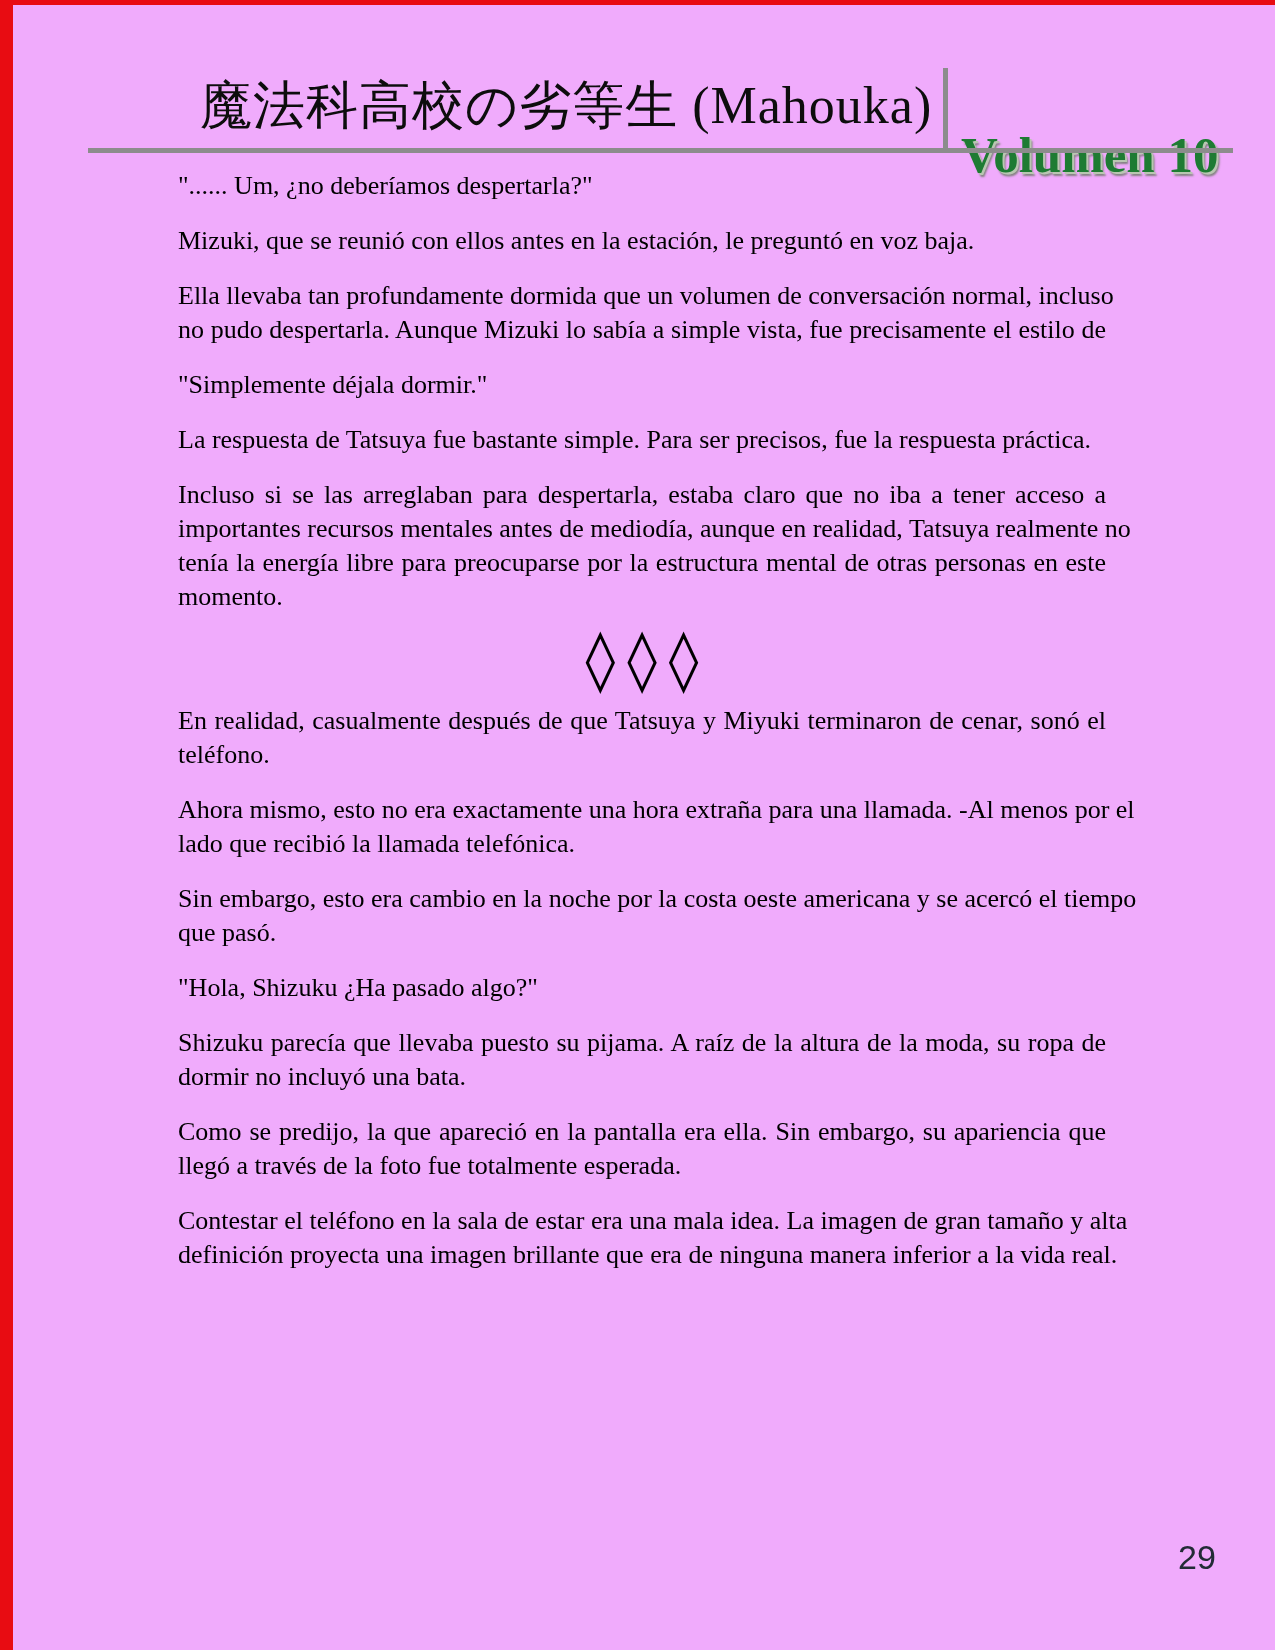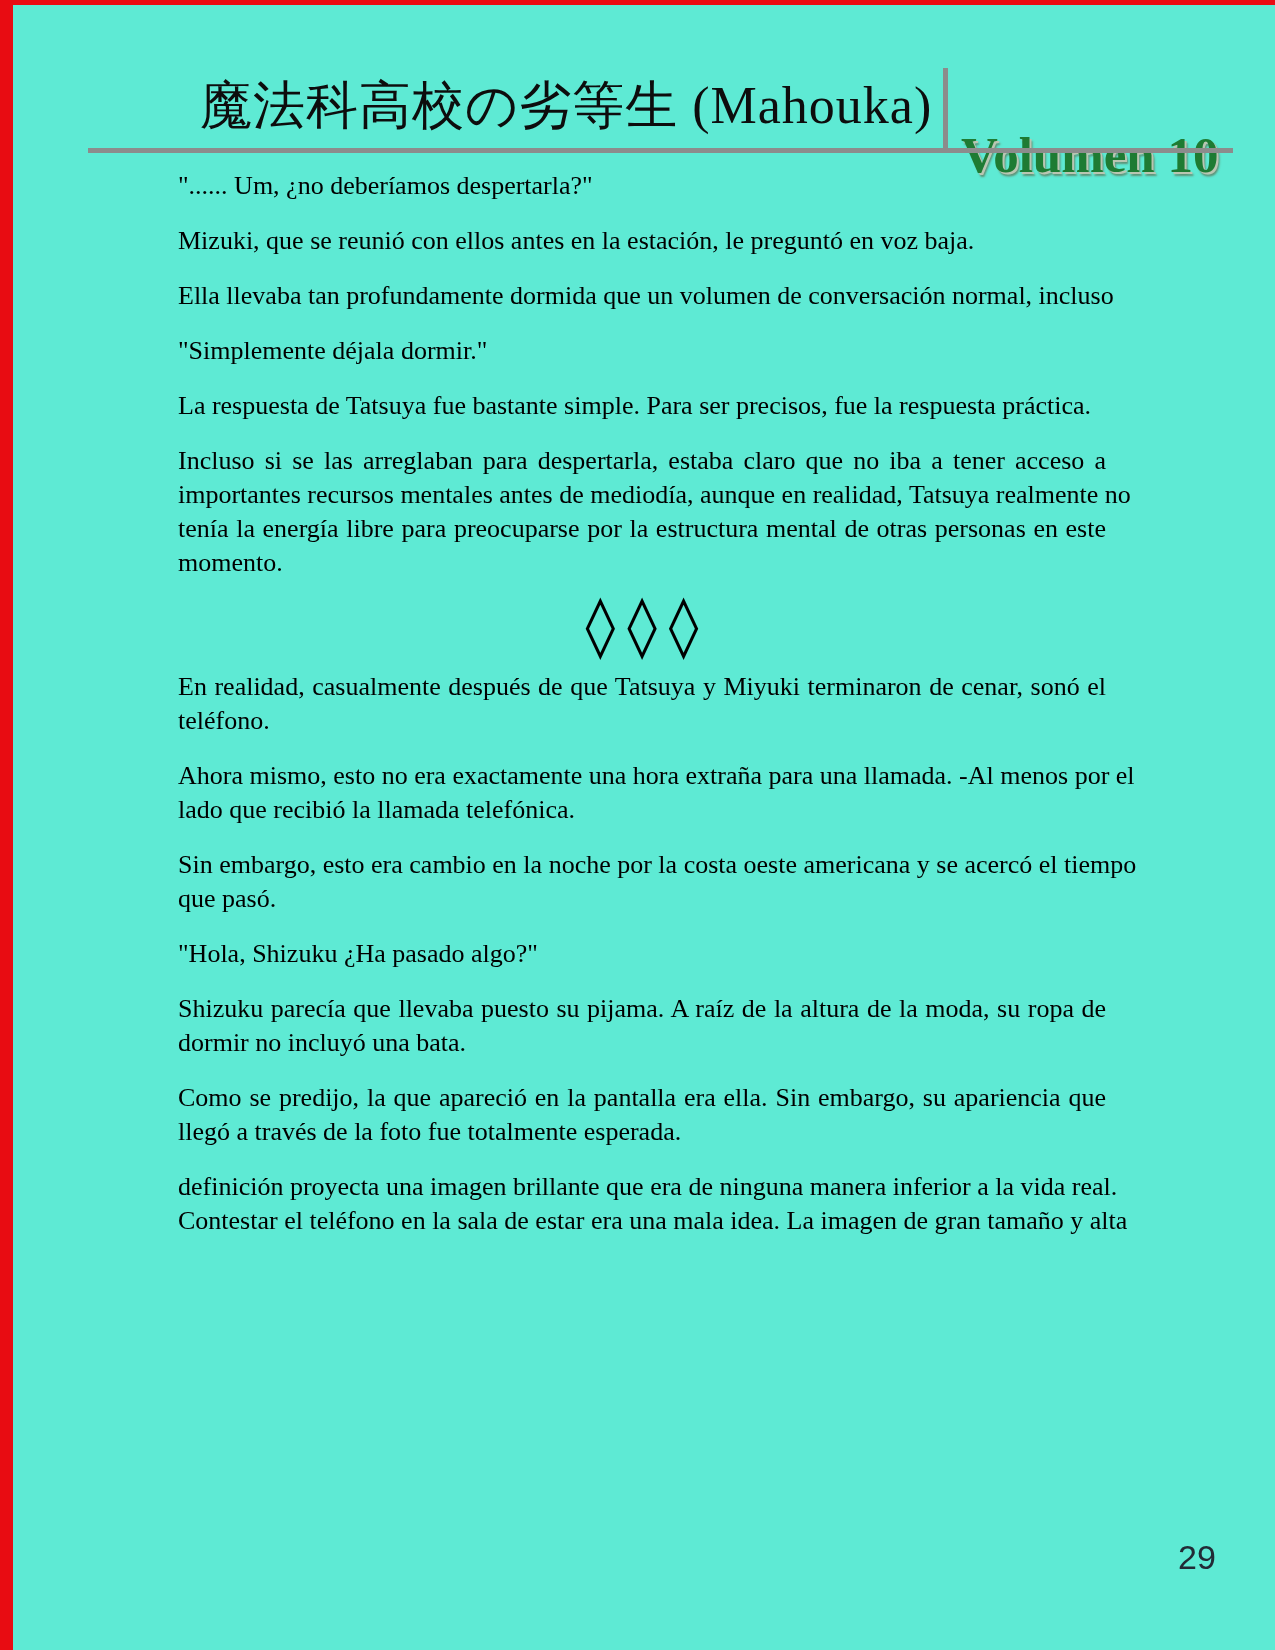--- a/index.html
+++ b/index.html
@@ -1,17 +1,17 @@
 <!DOCTYPE html>
 <html><head>
 <meta charset="utf-8">
 <style>
   html,body{margin:0;padding:0;background:#ffffff;}
   .page{
-    position:relative;width:1275px;height:1650px;background:#5eead4;
+    position:relative;width:1275px;height:1650px;background:#f0abfc;
     overflow:hidden;font-family:"Liberation Serif", serif;color:#000;
   }
   
   .red-left{position:absolute;left:0;top:0;width:13px;height:1650px;background:#e80c12;}
   .red-top{position:absolute;left:0;top:0;width:1275px;height:5px;background:#e80c12;}
 
   
   .jp-title{
     position:absolute;left:200px;top:78px;font-size:52px;line-height:56px;
     font-family:"Liberation Serif", serif;color:#0d0d0d;letter-spacing:1px;white-space:nowrap;
@@ -68,20 +68,21 @@
     <p class="para">
       <span class="l end">"...... Um, ¿no deberíamos despertarla?"</span>
     </p>
 
     <p class="para">
       <span class="l end">Mizuki, que se reunió con ellos antes en la estación, le preguntó en voz baja.</span>
     </p>
 
     <p class="para">
       <span class="l">Ella llevaba tan profundamente dormida que un volumen de conversación normal, incluso</span>
+      <span class="l">no pudo despertarla. Aunque Mizuki lo sabía a simple vista, fue precisamente el estilo de</span>
     </p>
 
     <p class="para">
       <span class="l end">"Simplemente déjala dormir."</span>
     </p>
 
     <p class="para">
       <span class="l end">La respuesta de Tatsuya fue bastante simple. Para ser precisos, fue la respuesta práctica.</span>
     </p>
 
@@ -122,21 +123,21 @@
       <span class="l">Shizuku parecía que llevaba puesto su pijama. A raíz de la altura de la moda, su ropa de</span>
       <span class="l end">dormir no incluyó una bata.</span>
     </p>
 
     <p class="para">
       <span class="l">Como se predijo, la que apareció en la pantalla era ella. Sin embargo, su apariencia que</span>
       <span class="l end">llegó a través de la foto fue totalmente esperada.</span>
     </p>
 
     <p class="para">
+      <span class="l">Contestar el teléfono en la sala de estar era una mala idea. La imagen de gran tamaño y alta</span>
       <span class="l end">definición proyecta una imagen brillante que era de ninguna manera inferior a la vida real.</span>
-      <span class="l">Contestar el teléfono en la sala de estar era una mala idea. La imagen de gran tamaño y alta</span>
     </p>
 
   </div>
 
   <div class="page-number">29</div>
 
 </div>
 
 </body></html>

